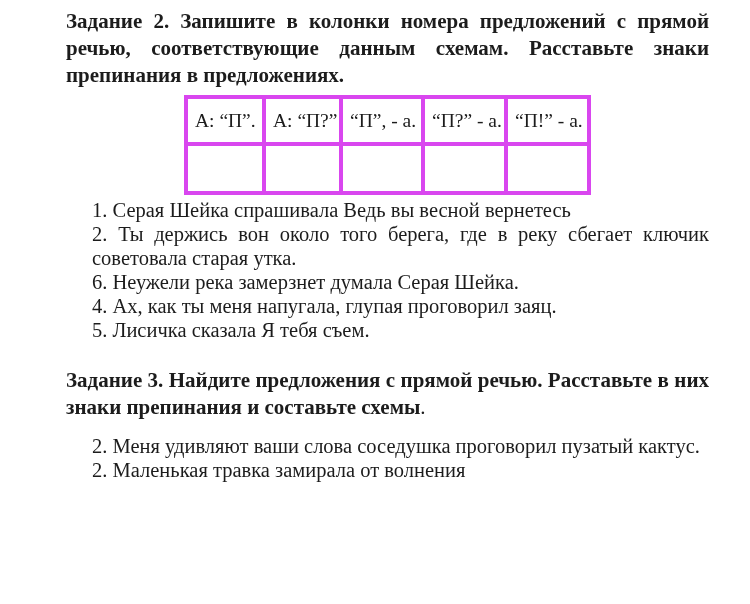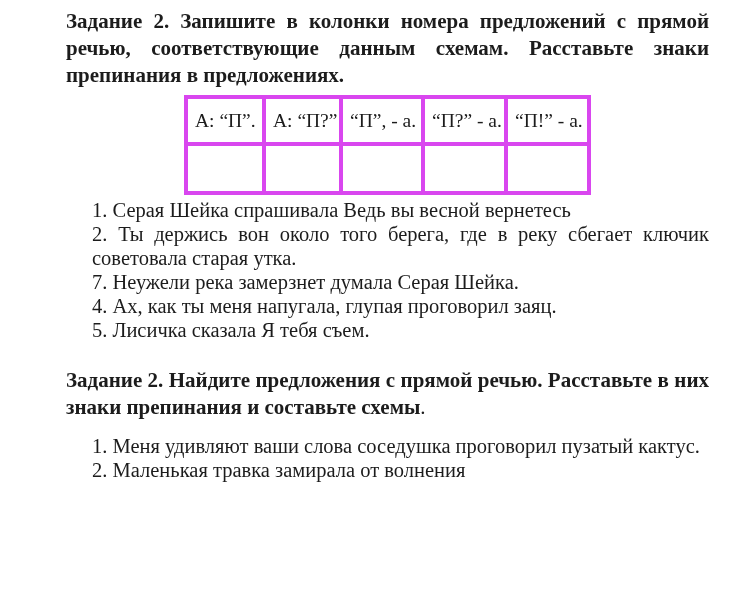--- a/index.html
+++ b/index.html
@@ -98,28 +98,28 @@
           <td></td>
           <td></td>
           <td></td>
         </tr>
       </tbody>
     </table>
 
     <div class="sentences">
       <p>1. Серая Шейка спрашивала Ведь вы весной вернетесь</p>
       <p>2. Ты держись вон около того берега, где в реку сбегает ключик советовала старая утка.</p>
-      <p>7. Неужели река замерзнет думала Серая Шейка.</p>
+      <p>6. Неужели река замерзнет думала Серая Шейка.</p>
       <p>4. Ах, как ты меня напугала, глупая проговорил заяц.</p>
       <p>5. Лисичка сказала Я тебя съем.</p>
     </div>
   </section>
 
   <section>
-    <p class="task-heading t3-heading"><span>Задание 2. Найдите предложения с прямой речью. Расставьте в них знаки препинания и составьте схемы</span><span class="plain">.</span></p>
+    <p class="task-heading t3-heading"><span>Задание 3. Найдите предложения с прямой речью. Расставьте в них знаки препинания и составьте схемы</span><span class="plain">.</span></p>
 
     <div class="sentences t3">
-      <p>1. Меня удивляют ваши слова соседушка проговорил пузатый кактус.</p>
+      <p>2. Меня удивляют ваши слова соседушка проговорил пузатый кактус.</p>
       <p>2. Маленькая травка замирала от волнения</p>
     </div>
   </section>
 
 </div>
 
 </body></html>

